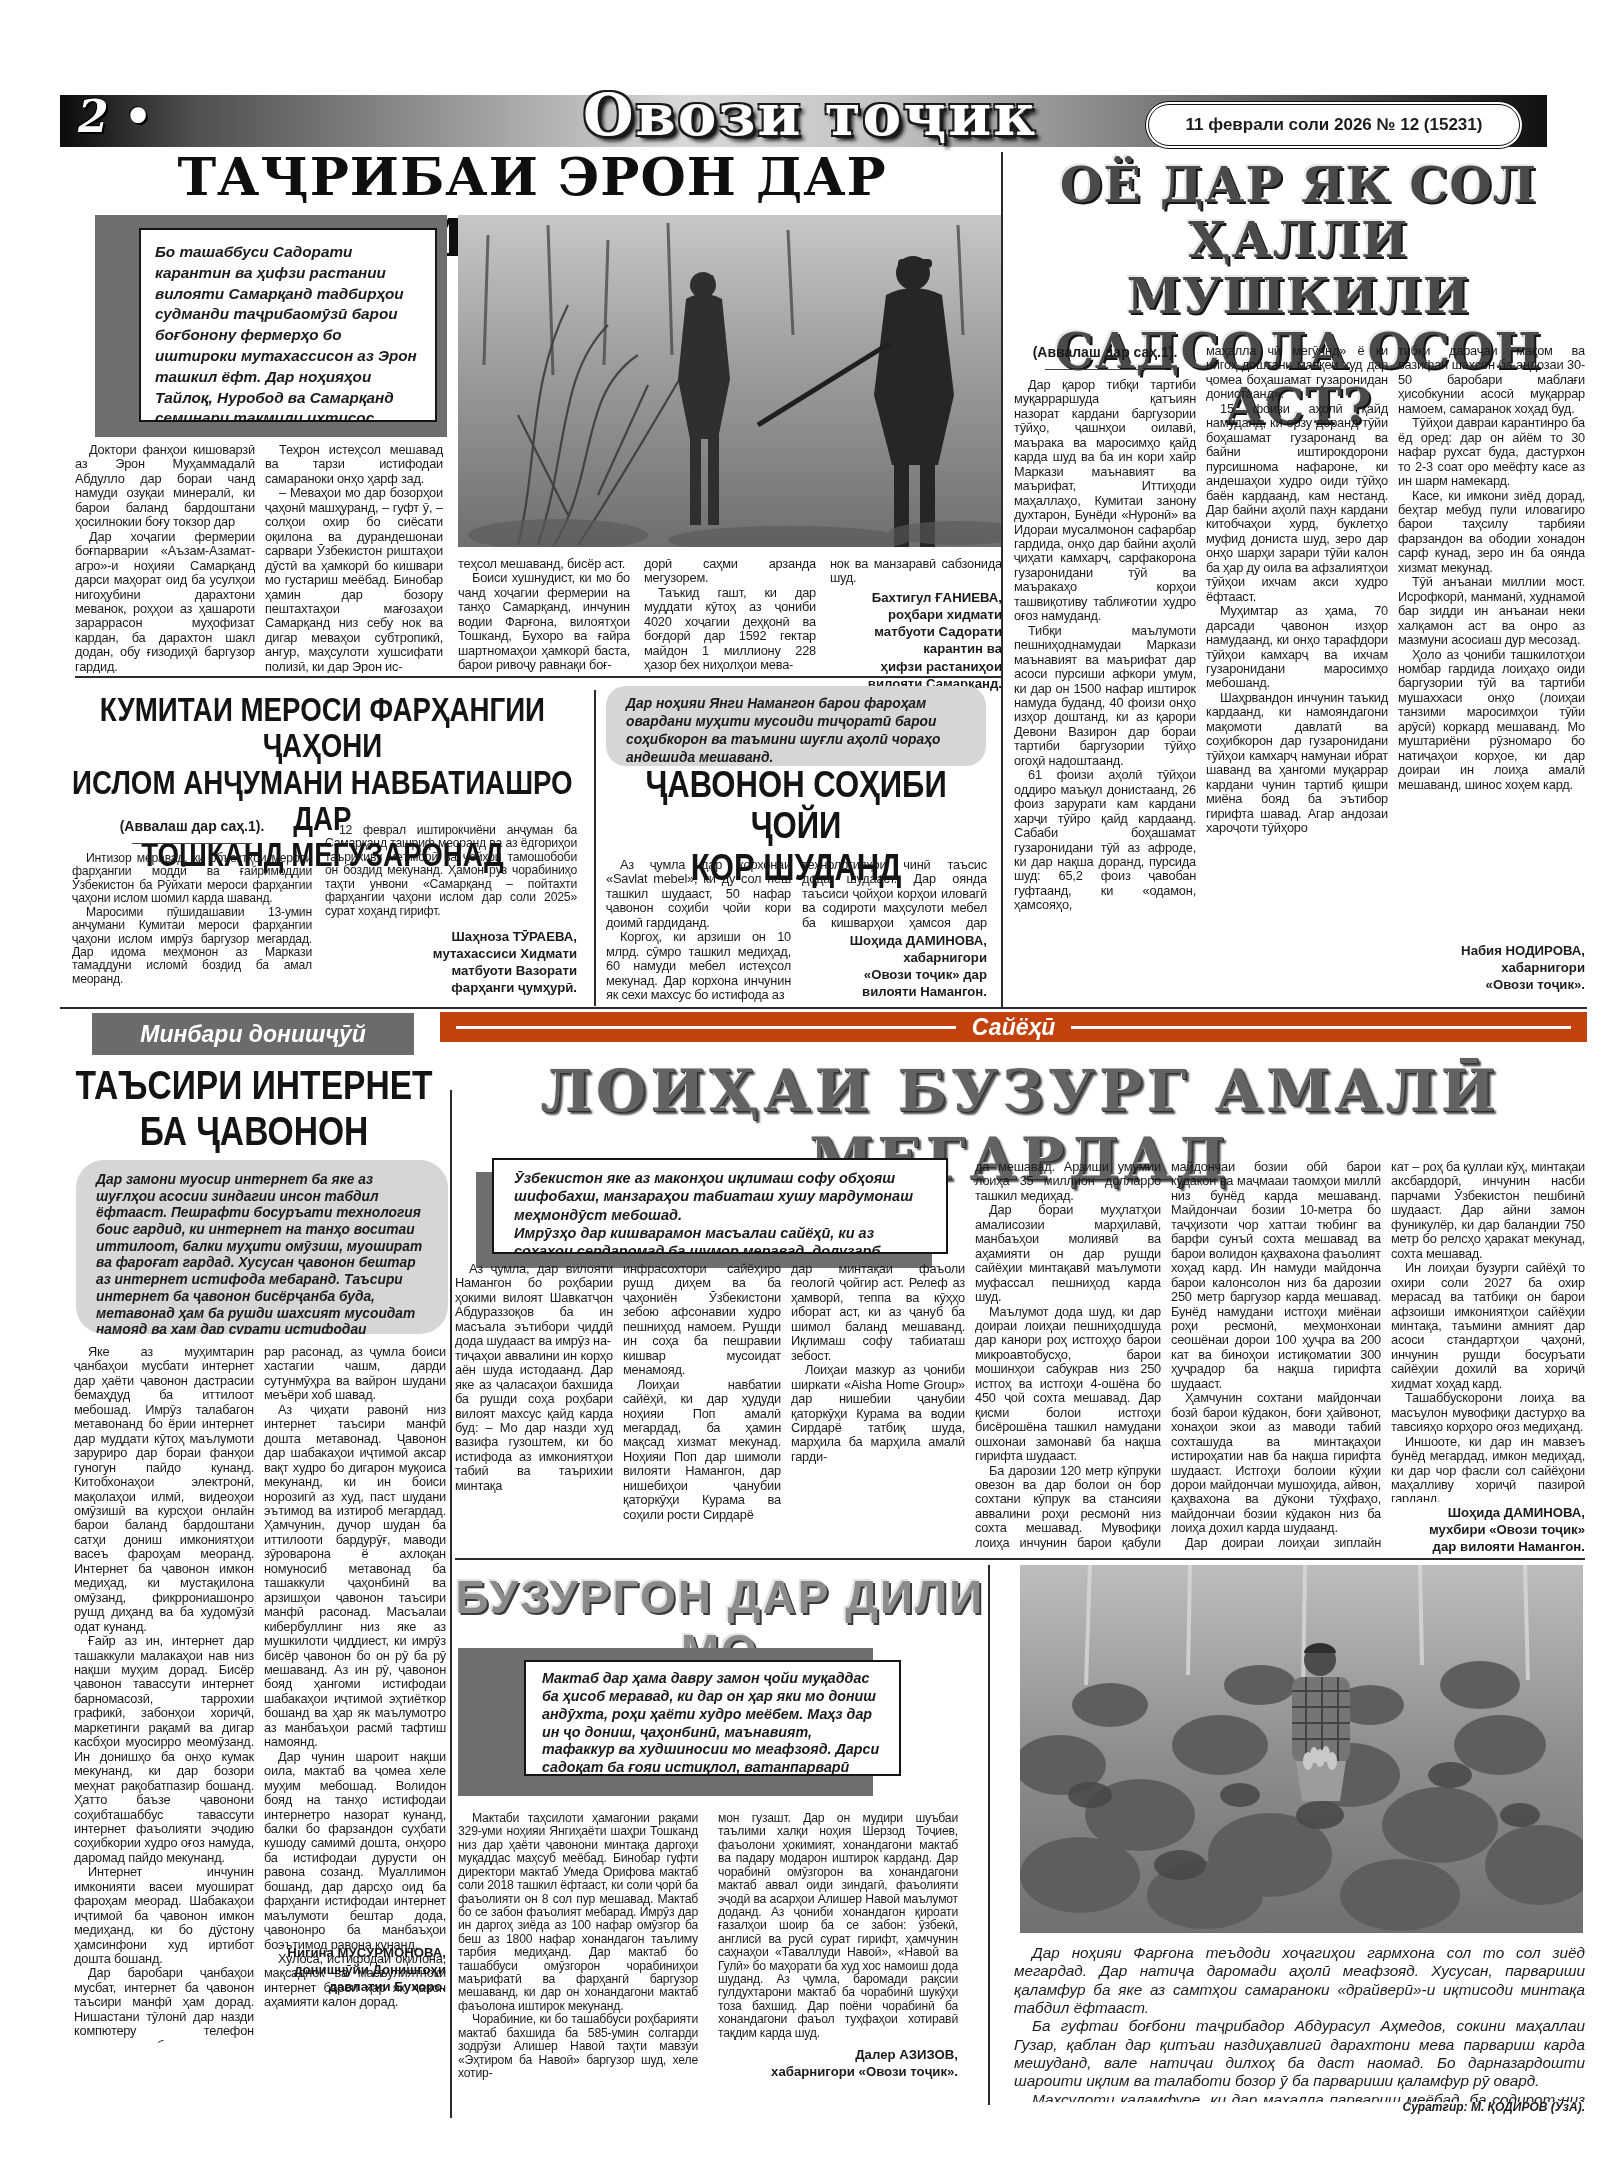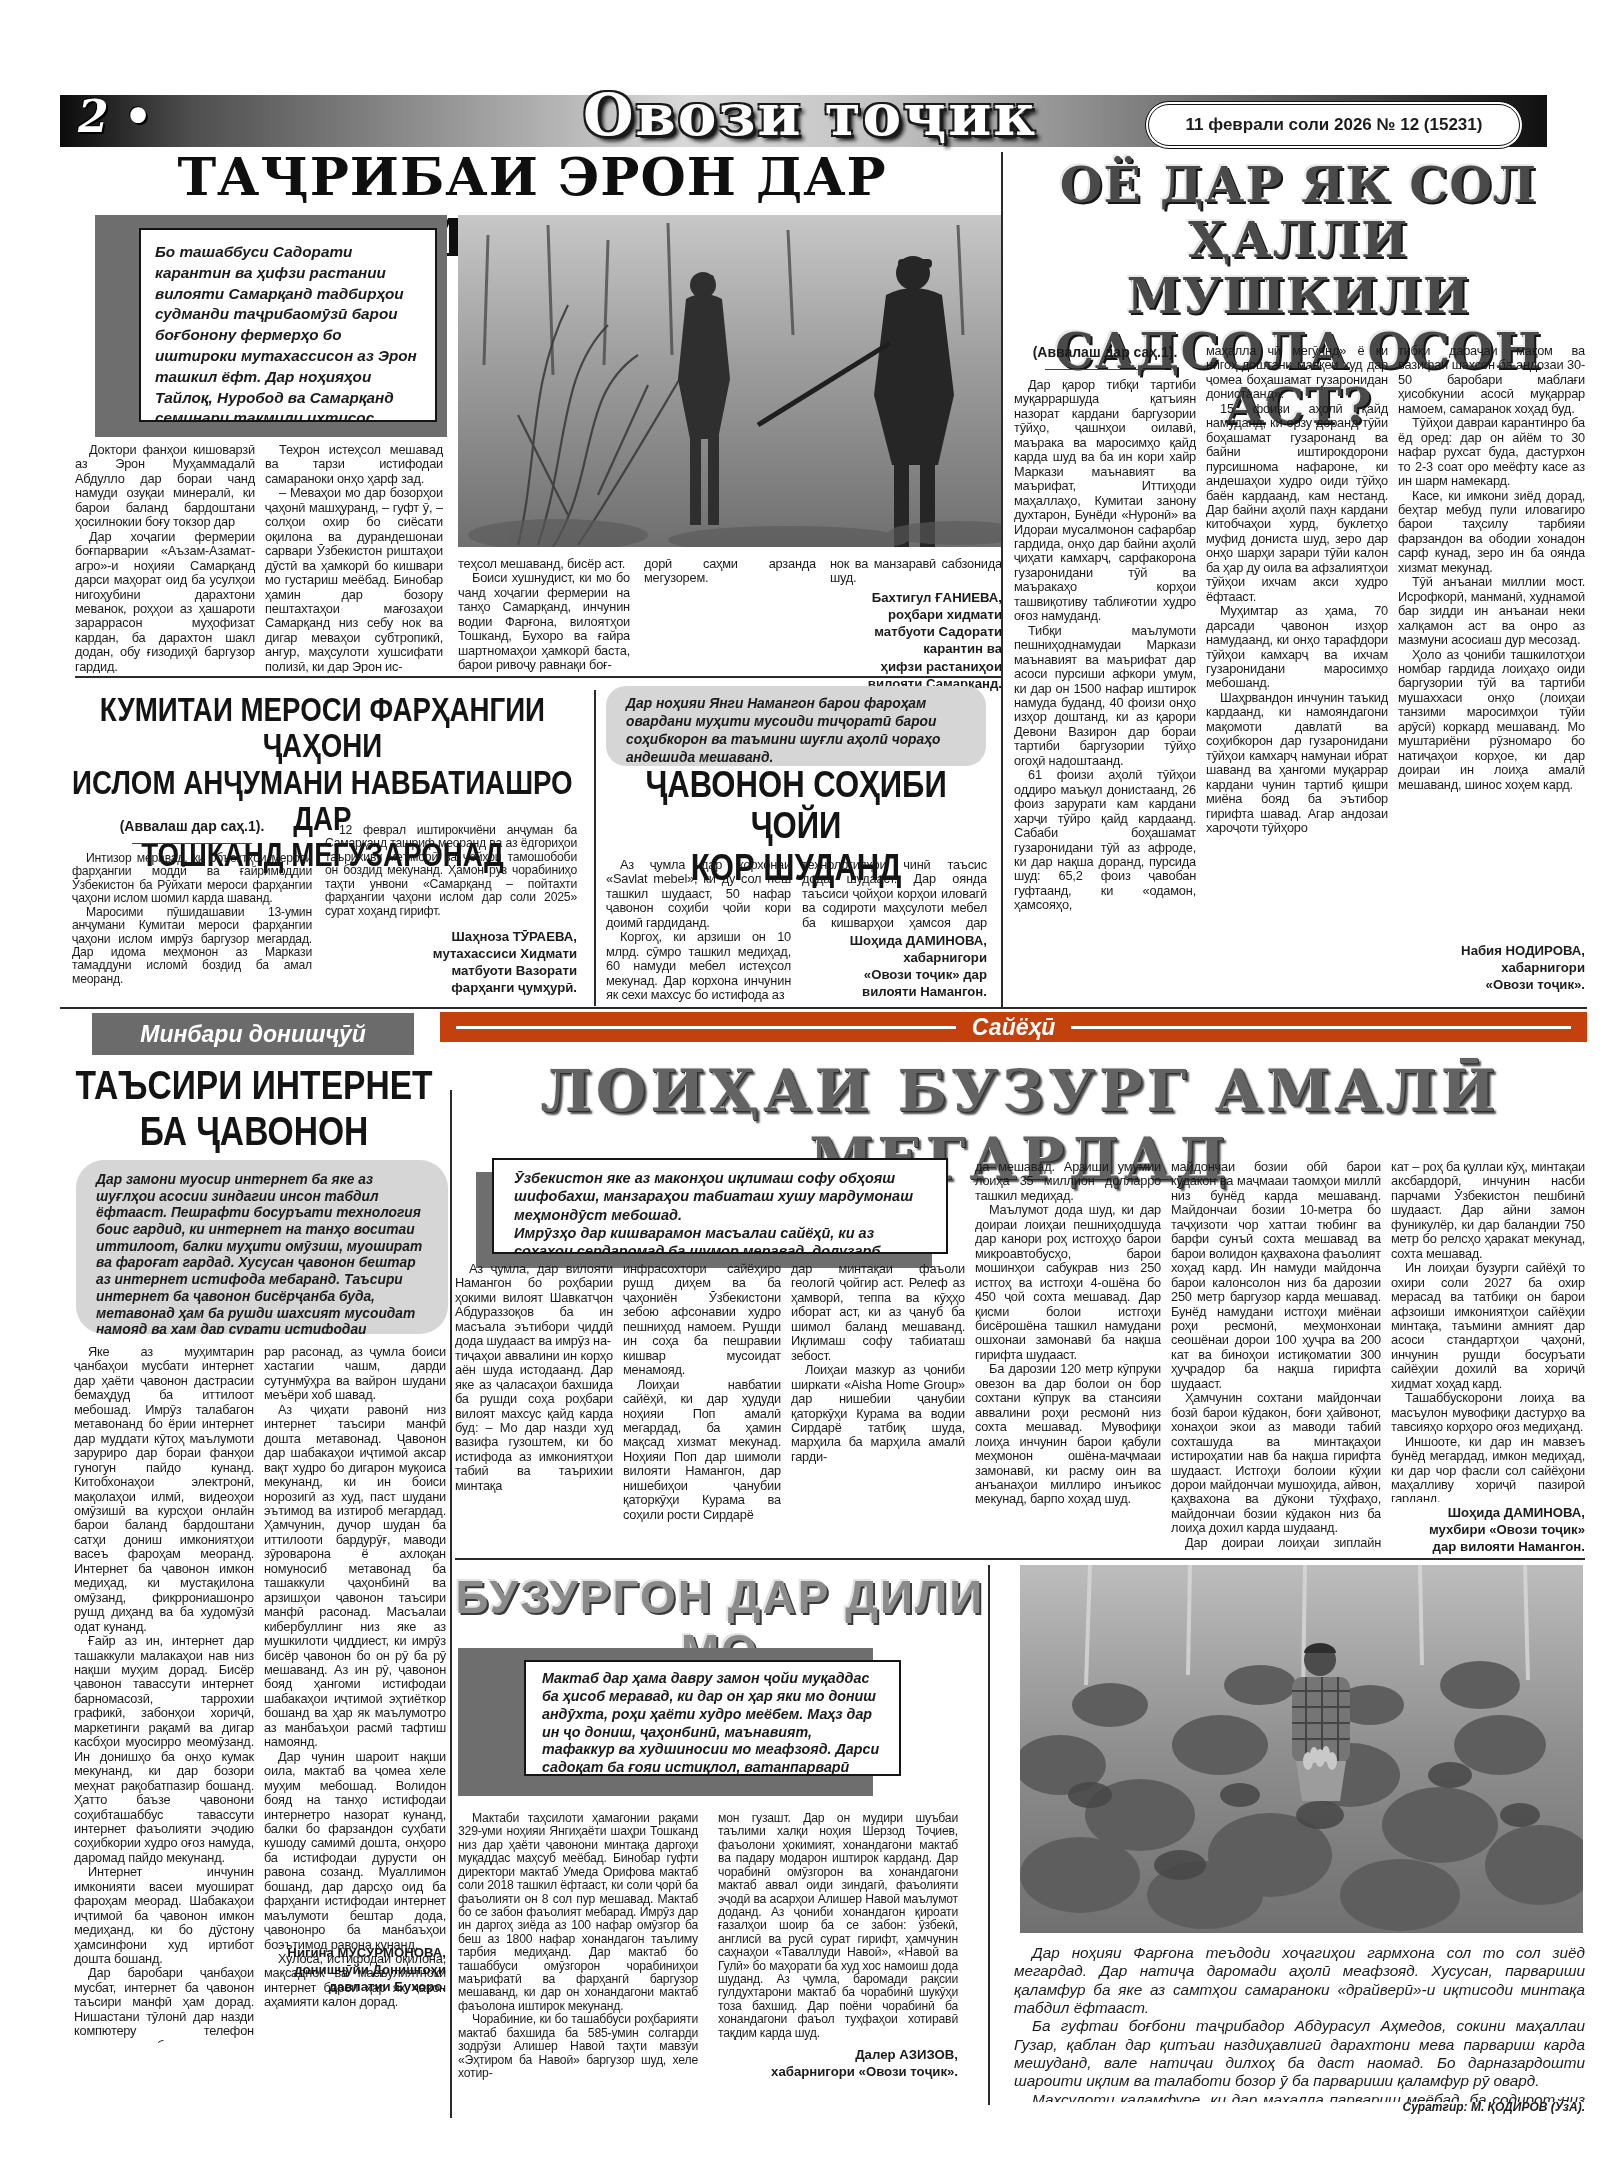--- a/index.html
+++ b/index.html
@@ -132,20 +132,21 @@
   <div class="abs col" style="left:265px;top:443px;width:178px;height:230px;">
       <p>Теҳрон истеҳсол мешавад ва тарзи истифодаи самараноки онҳо ҳарф зад.</p>
       <p>– Меваҳои мо дар бозорҳои ҷаҳонӣ машҳуранд, – гуфт ӯ, – солҳои охир бо сиёсати оқилона ва дурандешонаи сарвари Ӯзбекистон риштаҳои дӯстӣ ва ҳамкорӣ бо кишвари мо густариш меёбад. Бинобар ҳамин дар бозору пештахтаҳои мағозаҳои Самарқанд низ себу нок ва дигар меваҳои субтропикӣ, ангур, маҳсулоти хушсифати полизӣ, ки дар Эрон ис-</p>
     </div>
   <div class="abs col" style="left:458px;top:557px;width:172px;height:118px;">
       <p class="cont">теҳсол мешаванд, бисёр аст.</p>
       <p>Боиси хушнудист, ки мо бо чанд хоҷагии фермерии на танҳо Самарқанд, инчунин водии Фарғона, вилоятҳои Тошканд, Бухоро ва ғайра шартномаҳои ҳамкорӣ баста, барои ривоҷу равнақи боғ-</p>
     </div>
   <div class="abs col" style="left:644px;top:557px;width:172px;height:118px;">
       <p class="cont">дорӣ саҳми арзанда мегузорем.</p>
+      <p>Таъкид гашт, ки дар муддати кӯтоҳ аз ҷониби 4020 хоҷагии деҳқонӣ ва боғдорӣ дар 1592 гектар майдон 1 миллиону 228 ҳазор бех ниҳолҳои мева-</p>
     </div>
   <div class="abs col" style="left:830px;top:557px;width:172px;height:32px;">
       <p class="cont">нок ва манзаравӣ сабзонида шуд.</p>
     </div>
   <div class="abs byline" style="left:830px;top:589px;width:172px;">Бахтигул ҒАНИЕВА,
 роҳбари хидмати
 матбуоти Садорати
 карантин ва
 ҳифзи растаниҳои
 вилояти Самарқанд.</div>
@@ -264,20 +265,21 @@
   <div class="abs col" style="left:623px;top:1262px;width:158px;height:288px;">
       <p class="cont">инфрасохтори сайёҳиро рушд диҳем ва ба ҷаҳониён Ӯзбекистони зебою афсонавии худро пешниҳод намоем. Рушди ин соҳа ба пешравии кишвар мусоидат менамояд.</p>
       <p>Лоиҳаи навбатии сайёҳӣ, ки дар ҳудуди ноҳияи Поп амалӣ мегардад, ба ҳамин мақсад хизмат мекунад. Ноҳияи Поп дар шимоли вилояти Намангон, дар нишебиҳои ҷанубии қаторкӯҳи Курама ва соҳили рости Сирдарё</p>
     </div>
   <div class="abs col" style="left:791px;top:1262px;width:174px;height:288px;">
       <p class="cont">дар минтақаи фаъоли геологӣ ҷойгир аст. Релеф аз ҳамворӣ, теппа ва кӯҳҳо иборат аст, ки аз ҷануб ба шимол баланд мешаванд. Иқлимаш софу табиаташ зебост.</p>
       <p>Лоиҳаи мазкур аз ҷониби ширкати «Aisha Home Group» дар нишебии ҷанубии қаторкӯҳи Курама ва водии Сирдарё татбиқ шуда, марҳила ба марҳила амалӣ гарди-</p>
     </div>
   <div class="abs col" style="left:975px;top:1160px;width:186px;height:390px;">
       <p class="cont">да мешавад. Арзиши умумии лоиҳа 35 миллион долларро ташкил медиҳад.</p>
+      <p>Дар бораи муҳлатҳои амалисозии марҳилавӣ, манбаъҳои молиявӣ ва аҳамияти он дар рушди сайёҳии минтақавӣ маълумоти муфассал пешниҳод карда шуд.</p>
       <p>Маълумот дода шуд, ки дар доираи лоиҳаи пешниҳодшуда дар канори роҳ истгоҳҳо барои микроавтобусҳо, барои мошинҳои сабукрав низ 250 истгоҳ ва истгоҳи 4-ошёна бо 450 ҷой сохта мешавад. Дар қисми болои истгоҳи бисёрошёна ташкил намудани ошхонаи замонавӣ ба нақша гирифта шудааст.</p>
       <p>Ба дарозии 120 метр кӯпруки овезон ва дар болои он бор сохтани кӯпрук ва стансияи аввалини роҳи ресмонӣ низ сохта мешавад. Мувофиқи лоиҳа инчунин барои қабули меҳмонон ошёна-маҷмааи замонавӣ, ки расму оин ва анъанаҳои миллиро инъикос мекунад, барпо хоҳад шуд.</p>
     </div>
   <div class="abs col" style="left:1171px;top:1160px;width:210px;height:390px;">
       <p class="cont">майдончаи бозии обӣ барои кӯдакон ва маҷмааи таомҳои миллӣ низ бунёд карда мешаванд. Майдончаи бозии 10-метра бо таҷҳизоти чор хаттаи тюбинг ва барфи сунъӣ сохта мешавад ва барои волидон қаҳвахона фаъолият хоҳад кард. Ин намуди майдонча барои калонсолон низ ба дарозии 250 метр баргузор карда мешавад. Бунёд намудани истгоҳи миёнаи роҳи ресмонӣ, меҳмонхонаи сеошёнаи дорои 100 ҳуҷра ва 200 кат ва биноҳои истиқоматии 300 ҳуҷрадор ба нақша гирифта шудааст.</p>
       <p>Ҳамчунин сохтани майдончаи бозӣ барои кӯдакон, боғи ҳайвонот, хонаҳои экои аз маводи табиӣ сохташуда ва минтақаҳои истироҳатии нав ба нақша гирифта шудааст. Истгоҳи болоии кӯҳии дорои майдончаи мушоҳида, айвон, қаҳвахона ва дӯкони тӯҳфаҳо, майдончаи бозии кӯдакон низ ба лоиҳа дохил карда шудаанд.</p>
       <p>Дар доираи лоиҳаи зиплайн бунёди чор хати ҳара-</p>
     </div>
   <div class="abs col" style="left:1391px;top:1160px;width:194px;height:342px;">
       <p class="cont">кат – роҳ ба қуллаи кӯҳ, минтақаи аксбардорӣ, инчунин насби парчами Ӯзбекистон пешбинӣ шудааст. Дар айни замон фуникулёр, ки дар баландии 750 метр бо релсҳо ҳаракат мекунад, сохта мешавад.</p>

